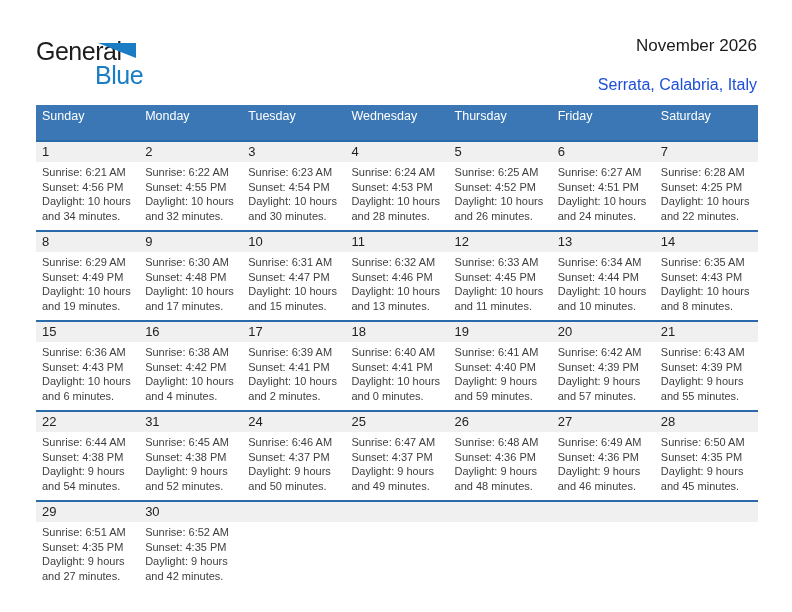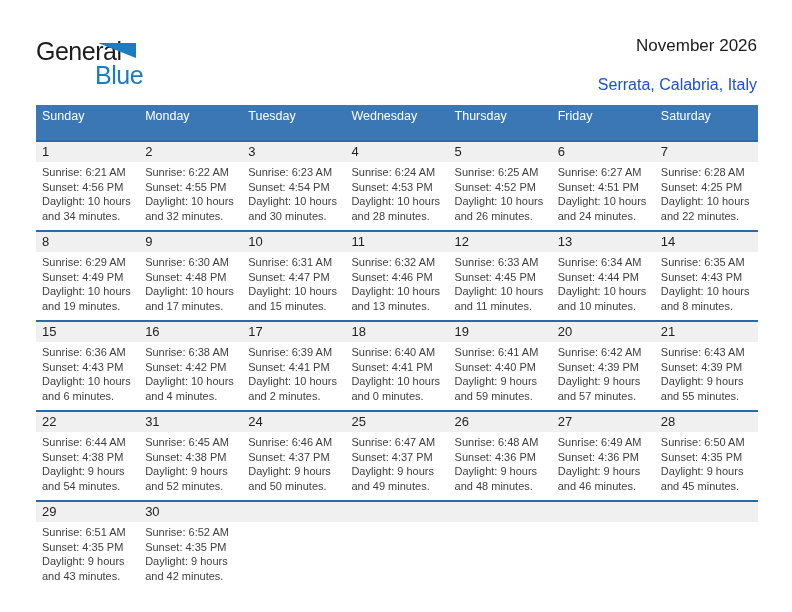--- a/index.html
+++ b/index.html
@@ -319,21 +319,21 @@
             </div>
           </div>
         </div>
         <div class="week-row">
           <div class="day-cell">
             <div class="day-num">29</div>
             <div class="day-body">
               <div class="day-line">Sunrise: 6:51 AM</div>
               <div class="day-line">Sunset: 4:35 PM</div>
               <div class="day-line">Daylight: 9 hours</div>
-              <div class="day-line">and 43 minutes.</div>
+              <div class="day-line">and 27 minutes.</div>
             </div>
           </div>
           <div class="day-cell">
             <div class="day-num">30</div>
             <div class="day-body">
               <div class="day-line">Sunrise: 6:52 AM</div>
               <div class="day-line">Sunset: 4:35 PM</div>
               <div class="day-line">Daylight: 9 hours</div>
               <div class="day-line">and 42 minutes.</div>
             </div>

